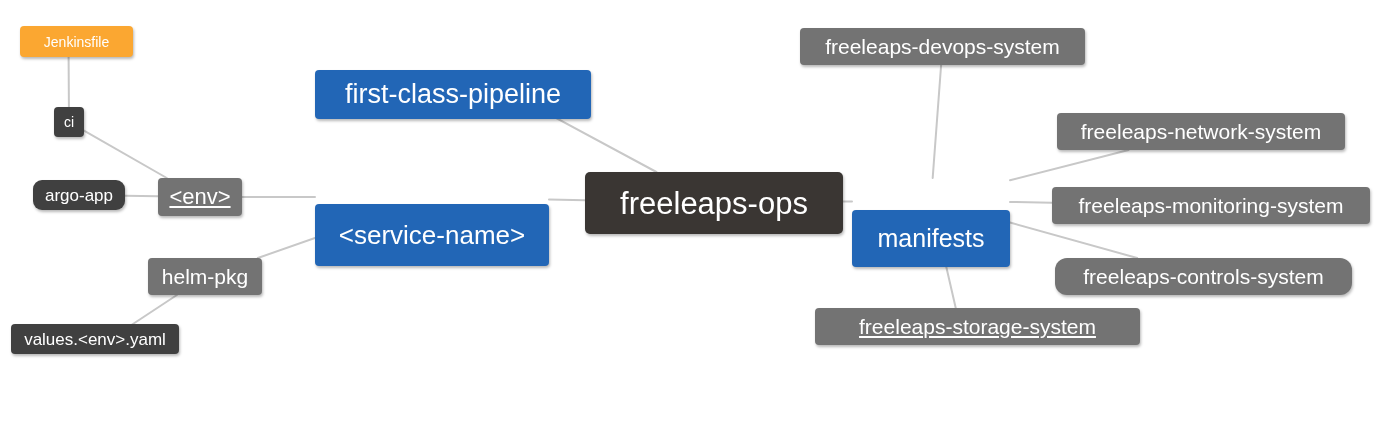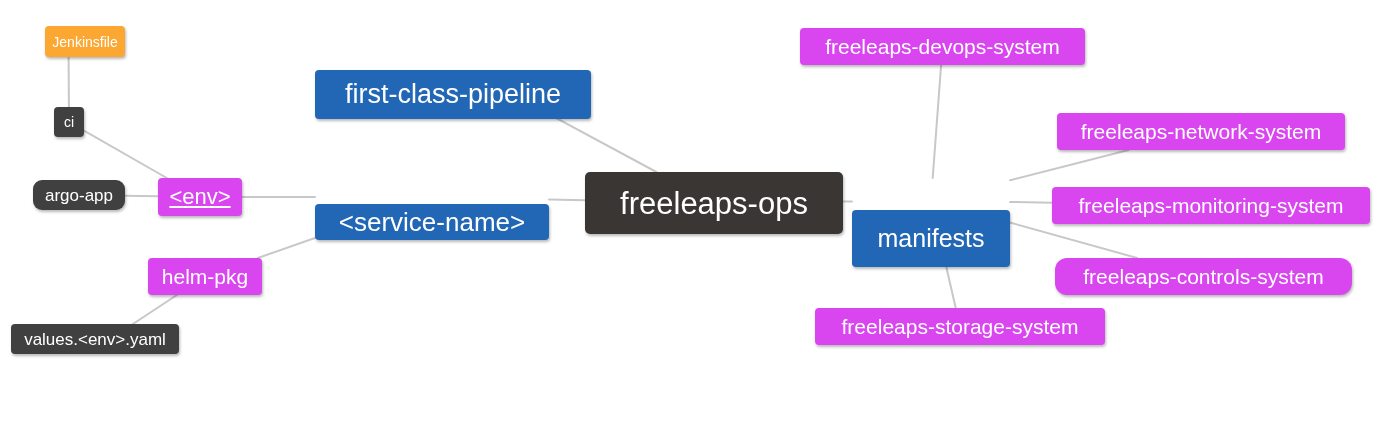--- a/index.html
+++ b/index.html
@@ -36,21 +36,21 @@
     box-shadow: 1px 2px 3px rgba(0,0,0,0.28);
     line-height: 1;
     letter-spacing: 0;
   }
   .node.root {
     border-radius: 5px;
     text-align: right;
   }
   .n-root   { background: #3a3633; }
   .n-blue   { background: #2266b6; margin-top: 32px; }
-  .n-green  { background: #d946ef; }
+  .n-green  { background: #737373; }
   .n-orange { background: #fba731; }
   .n-red    { background: #404040; }
 
   .sz-root   { font-size: 31px; }
   .sz-b1     { font-size: 27px; }
   .sz-b2     { font-size: 26px; }
   .sz-b3     { font-size: 25px; }
   .sz-lg     { font-size: 22px; text-decoration: underline; }
   .sz-md     { font-size: 21px; }
   .sz-sm     { font-size: 17px; }
@@ -72,27 +72,27 @@
       <line x1="176.9310344827586" y1="295" x2="117.75862068965517" y2="334" stroke="#c8c8c8" stroke-width="2" stroke-linecap="round"></line>
       <line x1="932.6801948051948" y1="178" x2="941.1185064935065" y2="65" stroke="#c8c8c8" stroke-width="2" stroke-linecap="round"></line>
       <line x1="1010" y1="180.3111111111111" x2="1128.608695652174" y2="150" stroke="#c8c8c8" stroke-width="2" stroke-linecap="round"></line>
       <line x1="1010" y1="201.91071428571428" x2="1052" y2="202.66071428571428" stroke="#c8c8c8" stroke-width="2" stroke-linecap="round"></line>
       <line x1="1010" y1="222.53302752293578" x2="1137.1677631578948" y2="258" stroke="#c8c8c8" stroke-width="2" stroke-linecap="round"></line>
       <line x1="936.1785714285714" y1="223" x2="955.7420634920635" y2="308" stroke="#c8c8c8" stroke-width="2" stroke-linecap="round"></line>
     </svg>
   <div id="nodes-layer">
       <div class="node n-root sz-root root" style="left: 585px; top: 172px; width: 258px; height: 62px;">freeleaps-ops</div>
       <div class="node n-blue sz-b1" style="left: 315px; top: 38px; width: 276px; height: 49px;">first-class-pipeline</div>
-      <div class="node n-blue sz-b2" style="left: 315px; top: 172px; width: 234px; height: 36px;">&lt;service-name&gt;</div>
+      <div class="node n-blue sz-b2" style="left: 315px; top: 172px; width: 234px; height: 62px;">&lt;service-name&gt;</div>
       <div class="node n-blue sz-b3" style="left: 852px; top: 178px; width: 158px; height: 57px;">manifests</div>
       <div class="node n-green sz-lg" style="left: 158px; top: 178px; width: 84px; height: 38px;">&lt;env&gt;</div>
       <div class="node n-green sz-md" style="left: 148px; top: 258px; width: 114px; height: 37px;">helm-pkg</div>
-      <div class="node n-orange sz-xs" style="left: 20px; top: 26px; width: 80px; height: 31px; margin-left: 25px;">Jenkinsfile</div>
+      <div class="node n-orange sz-xs" style="left: 20px; top: 26px; width: 113px; height: 31px;">Jenkinsfile</div>
       <div class="node n-red sz-xs" style="left: 54px; top: 107px; width: 30px; height: 30px;">ci</div>
       <div class="node n-red sz-sm" style="left: 33px; top: 180px; width: 92px; height: 30px; border-radius: 9px;">argo-app</div>
       <div class="node n-red sz-sm" style="left: 11px; top: 324px; width: 168px; height: 30px;">values.&lt;env&gt;.yaml</div>
       <div class="node n-green sz-md" style="left: 800px; top: 28px; width: 285px; height: 37px;">freeleaps-devops-system</div>
       <div class="node n-green sz-md" style="left: 1057px; top: 113px; width: 288px; height: 37px;">freeleaps-network-system</div>
       <div class="node n-green sz-md" style="left: 1052px; top: 187px; width: 318px; height: 37px;">freeleaps-monitoring-system</div>
       <div class="node n-green sz-md" style="left: 1055px; top: 258px; width: 297px; height: 37px; border-radius: 12px;">freeleaps-controls-system</div>
-      <div class="node n-green sz-md" style="left: 815px; top: 308px; width: 290px; height: 37px;">freeleaps-storage-system</div>
+      <div class="node n-green sz-md" style="left: 815px; top: 308px; width: 325px; height: 37px; text-decoration: underline;">freeleaps-storage-system</div>
     </div>
 </div>
 
 </body></html>

